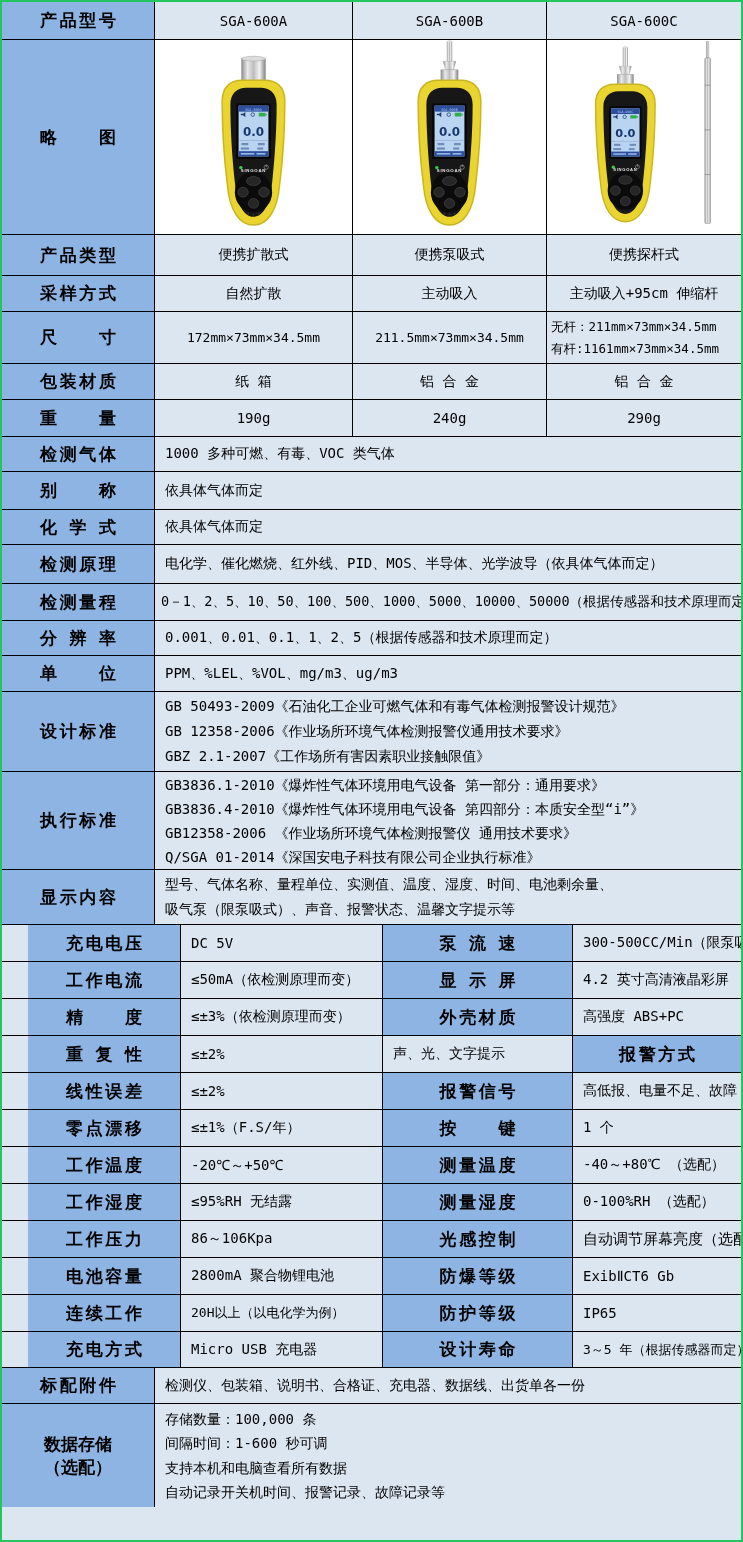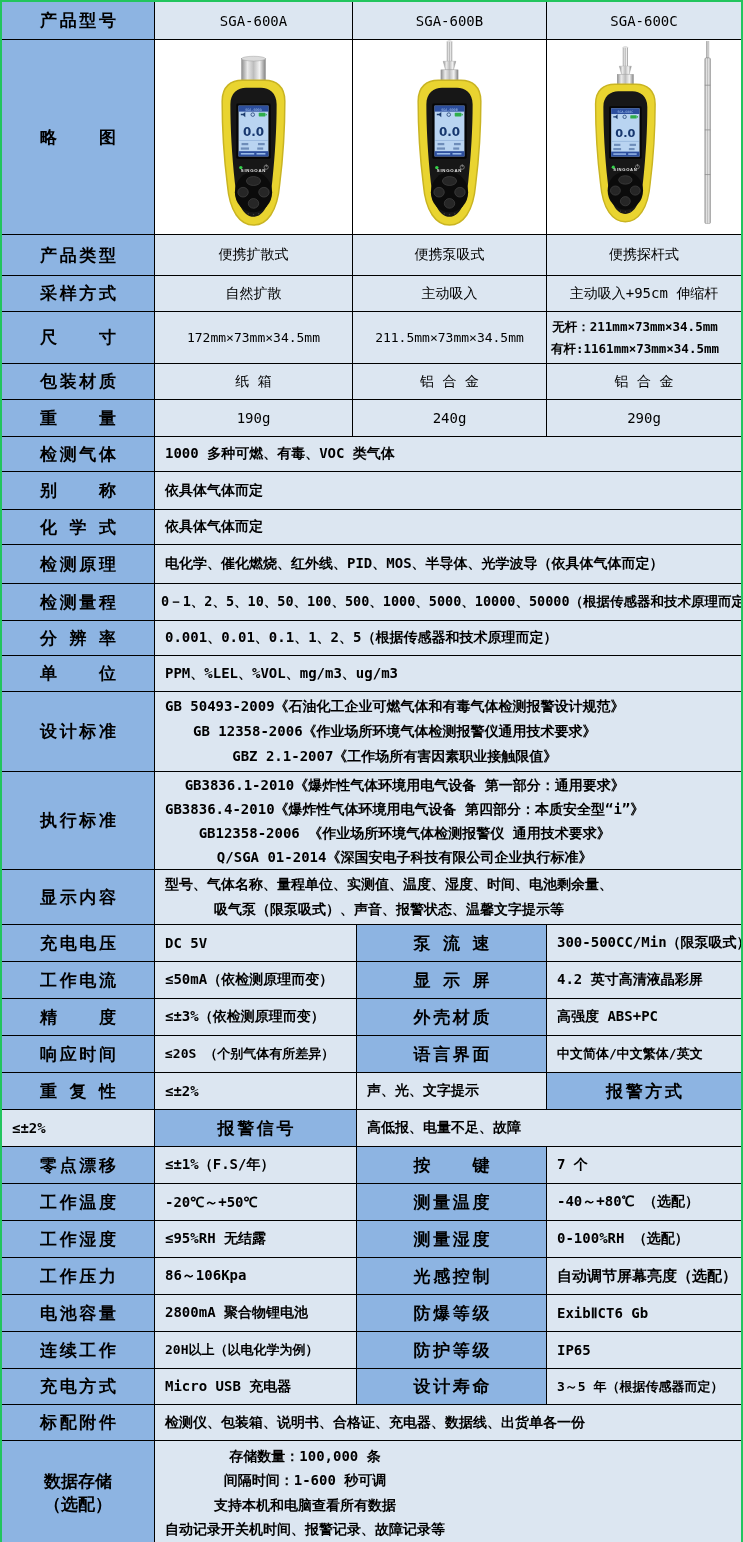--- a/index.html
+++ b/index.html
@@ -3,28 +3,28 @@
 <meta charset="utf-8">
 <style>
   * { box-sizing: border-box; margin: 0; padding: 0; }
   html,body { background:#fff; }
   body { font-family: "Liberation Sans", sans-serif; width:743px; }
   .tbl { width:743px; height:1542px; border:2px solid #22c55e; background:#DCE6F1; }
   .row { display:grid; border-bottom:1.5px solid #000; }
   .row:last-child { border-bottom:none; }
   .cols3 { grid-template-columns:153px 198px 194px 1fr; }
   .colsF { grid-template-columns:153px 1fr; }
-  .cols2 { grid-template-columns:153px 202px 190px 1fr; }
+  .cols2 { grid-template-columns:153px 202px 190px 1fr;padding-left:26px; }
   .cell { border-right:1.5px solid #000; display:flex; align-items:center; justify-content:center; overflow:hidden; }
   .row .cell:last-child { border-right:none; }
   .lbl { background:#8DB4E2; font-weight:bold; font-size:17px; color:#000; }
   .lbl .dist { display:inline-block; width:76px; text-align:justify; text-align-last:justify; white-space:pre-line; }
   .lbl .ctr { text-align:center; text-align-last:center; }
   .val { background:#DCE6F1; font-family:"DejaVu Sans Mono","Liberation Sans",monospace; font-size:14px; color:#000; }
-  .val.left { justify-content:flex-start; padding-left:10px; text-align:center;font-weight:bold; }
+  .val.left { justify-content:flex-start; padding-left:10px; text-align:left; }
   .val.pre { white-space:pre-line; line-height:25px; }
   .val.nw { white-space:nowrap; }
   .std { line-height:26.5px; }
   .imgcell { background:#fff; }
   .dev { width:100%; height:100%; display:block; }
   .scr-title { font:4.6px "DejaVu Sans Mono",monospace; fill:#A9C9F2; }
   .scr-reading { font-weight:bold; font-size:16px; font-family:"DejaVu Sans",sans-serif; fill:#17376E; }
   .dev-brand { font-weight:bold; font-size:5.8px; font-family:"Liberation Sans",sans-serif; fill:#E2E2E2; letter-spacing:1px; }
 </style>
 </head>
@@ -270,54 +270,47 @@
         <span class="dist">精度</span>
       </div>
     <div class="cell val left nw">≤±3%（依检测原理而变）</div>
     <div class="cell lbl">
         <span class="dist">外壳材质</span>
       </div>
     <div class="cell val left nw">高强度 ABS+PC</div>
   </div>
   <div class="row cols2" style="height:37px">
     <div class="cell lbl">
-        <span class="dist">响应时间</span>
-      </div>
-    <div class="cell val left nw" style="font-size:13px">≤20S （个别气体有所差异）</div>
-    <div class="cell lbl">
-        <span class="dist">语言界面</span>
-      </div>
-    <div class="cell val left nw" style="font-size:13px">中文简体/中文繁体/英文</div>
-  </div>
-  <div class="row cols2" style="height:37px">
-    <div class="cell lbl">
         <span class="dist">重复性</span>
       </div>
     <div class="cell val left nw">≤±2%</div>
     <div class="cell val left nw">声、光、文字提示</div>
     <div class="cell lbl">
         <span class="dist">报警方式</span>
       </div>
   </div>
   <div class="row cols2" style="height:37px">
+    <div class="cell lbl">
+        <span class="dist">线性误差</span>
+      </div>
     <div class="cell val left nw">≤±2%</div>
     <div class="cell lbl">
         <span class="dist">报警信号</span>
       </div>
     <div class="cell val left nw">高低报、电量不足、故障</div>
   </div>
   <div class="row cols2" style="height:37px">
     <div class="cell lbl">
         <span class="dist">零点漂移</span>
       </div>
     <div class="cell val left nw">≤±1%（F.S/年）</div>
     <div class="cell lbl">
         <span class="dist">按键</span>
       </div>
-    <div class="cell val left nw">7 个</div>
+    <div class="cell val left nw">1 个</div>
   </div>
   <div class="row cols2" style="height:37px">
     <div class="cell lbl">
         <span class="dist">工作温度</span>
       </div>
     <div class="cell val left nw">-20℃～+50℃</div>
     <div class="cell lbl">
         <span class="dist">测量温度</span>
       </div>
     <div class="cell val left nw">-40～+80℃ （选配）</div>

